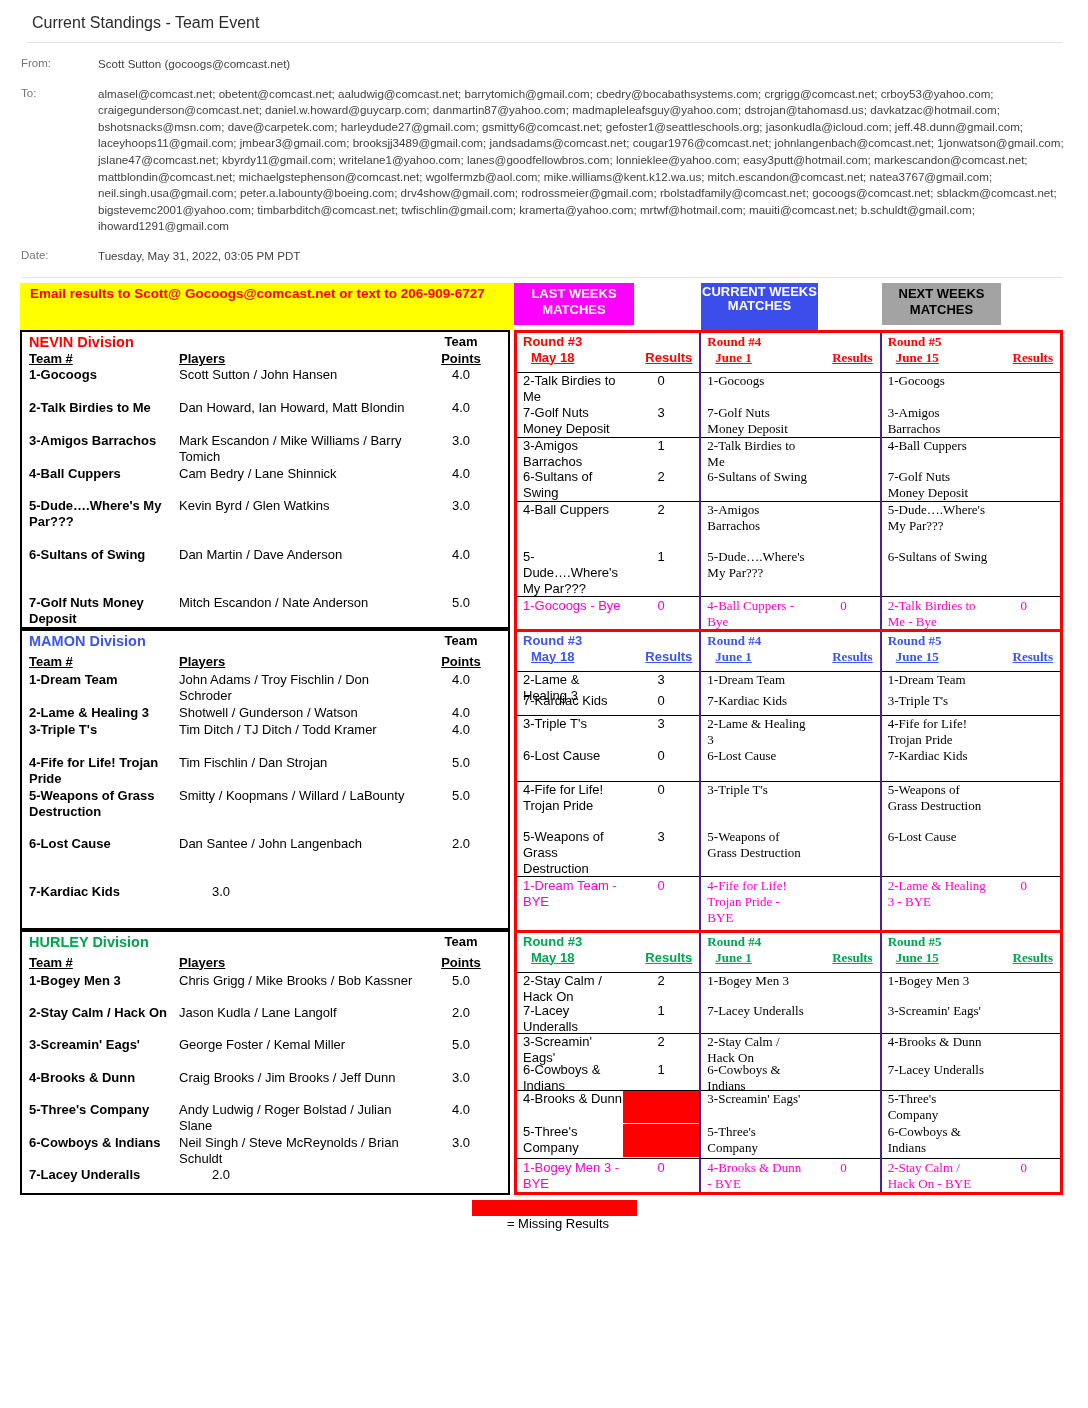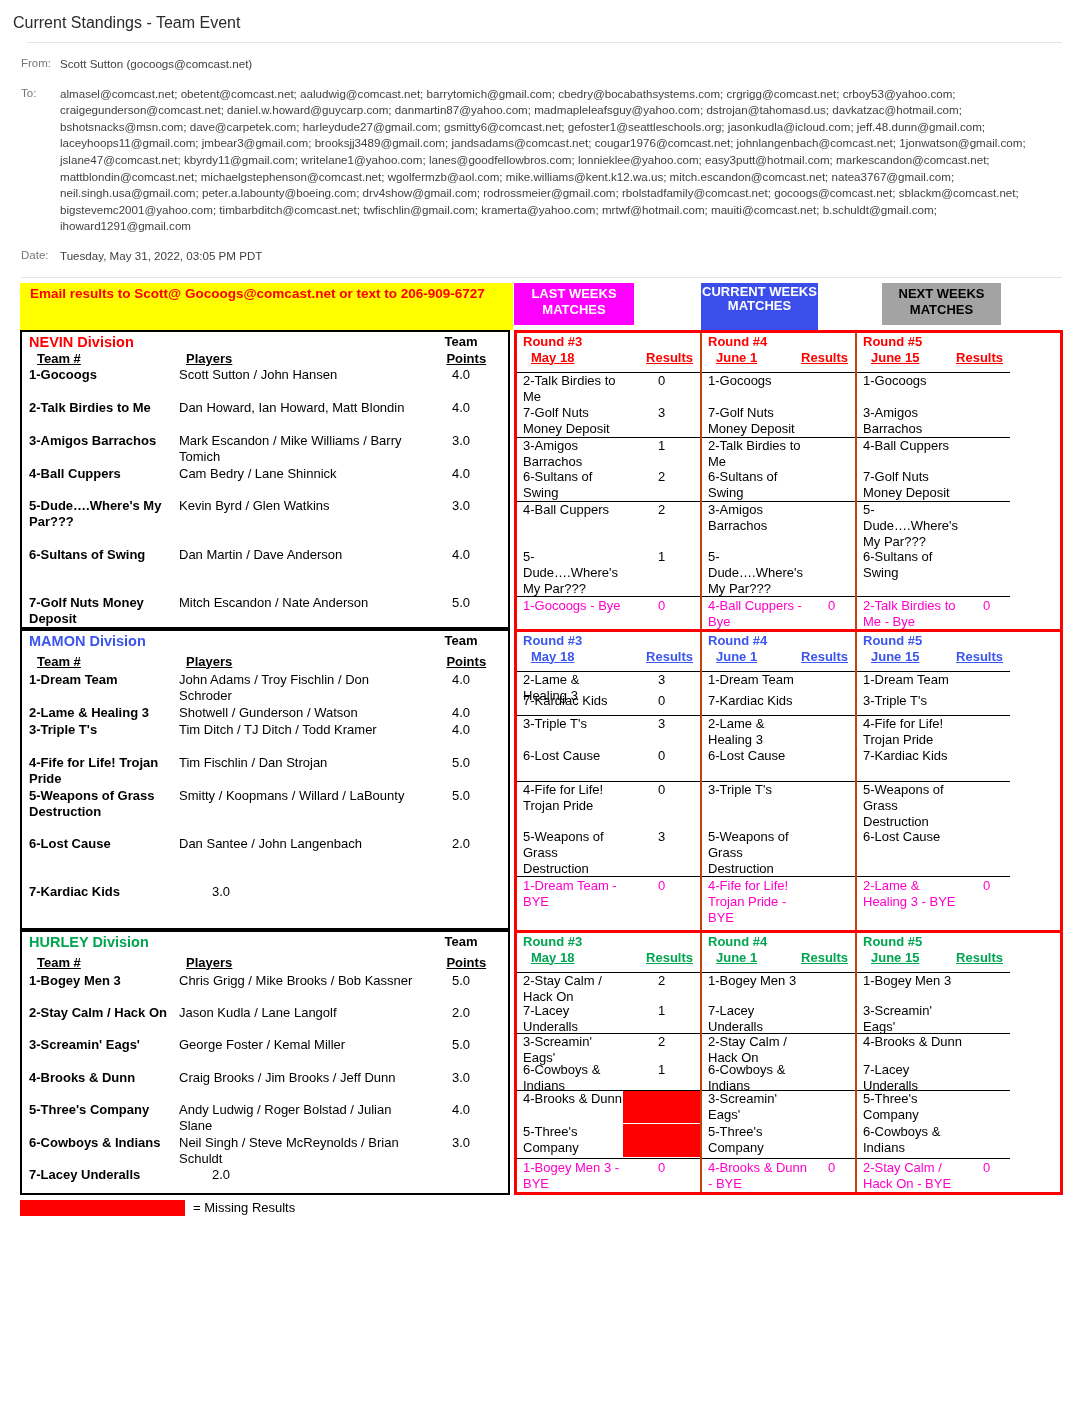--- a/index.html
+++ b/index.html
@@ -1,22 +1,22 @@
 <!DOCTYPE html>
 <html><head>
 <meta charset="utf-8">
 <style>
   * { box-sizing: border-box; margin: 0; padding: 0; }
   body { background:#fff; font-family:"Liberation Sans", sans-serif; }
   .page { width:1088px; height:1408px; background:#fff; overflow:hidden; position:relative; }
 
   
-  .subject { padding:14px 0 0 13px; font-size:16px; color:#2b2b2b; font-weight:400; }
+  .subject { padding:14px 0 0 32px; font-size:16px; color:#2b2b2b; font-weight:400; }
   .hr { border:none; border-top:1px solid #e4e4e4; margin:10px 0 0 27px; width:1035px; }
-  .mail-row { display:flex; margin:13px 0 0 21px; }
+  .mail-row { display:flex; margin:13px 0 0 21px;gap:38px; }
   .mail-label { width:39px; font-size:11.5px; color:#767676; padding-top:1px; flex:none; }
   .mail-value { font-size:11.6px; color:#3f3f3f; line-height:16.6px; width:1004px; }
   .hr2 { border:none; border-top:1px solid #e4e4e4; margin:12px 0 0 21px; width:1041px; }
 
   
   .sheet-title { margin:29px 0 0 30px; font-size:18px; font-weight:bold; color:#ff00cc; letter-spacing:.2px; }
   .banner-row { position:relative; margin:5px 0 0 20px; width:1043px; height:47px; }
   .yellow-banner { position:absolute; left:0; top:0; width:493px; height:47px; background:#ffff00;
                    color:#ff0000; font-weight:bold; font-size:13.5px; padding:3px 0 0 10px; }
   .hdr-box { position:absolute; top:0; font-weight:bold; font-size:13px; text-align:center;
@@ -31,45 +31,45 @@
   .left-block { width:490px; border:2px solid #000; background:#fff; display:flex; flex-direction:column; font-size:13px; }
   .band + .band .left-block { margin-top:0; }
   .spacer { width:4px; flex:none; }
   .rounds { width:549px; display:flex; border-left:3px solid #ff0000; border-right:3px solid #ff0000; border-top:3px solid #ff0000; }
   .band:last-child .rounds { border-bottom:3px solid #ff0000; }
 
   .div-name-row { height:23px; display:flex; padding:2px 0 0 7px; }
   .div-name { font-weight:bold; font-size:14.5px; }
   .team-word { margin-left:auto; font-weight:bold; color:#000; width:88px; text-align:center; padding-right:6px; }
   .col-head-row { height:18px; display:flex; padding-left:7px; font-weight:bold; }
-  .col-head-row .c1 { width:150px; text-decoration:underline;margin-left:8px; }
+  .col-head-row .c1 { width:150px; text-decoration:underline; }
   .col-head-row .c2 { width:240px; text-decoration:underline; }
   .col-head-row .c3 { width:84px; text-align:center; text-decoration:underline; }
   .team-row { display:flex; padding-left:7px; line-height:16px; }
   .team-row:last-child { flex:1; }
   .tr-name { width:150px; font-weight:bold; padding-right:8px; }
   .tr-players { width:240px; padding-right:4px; }
   .tr-points { width:84px; text-align:center; }
 
   .round-col { width:183px; display:flex; flex-direction:column; line-height:16px; font-size:13px; }
-  .round-col + .round-col { border-left:2px solid #c2410c; width:155px; }
+  .round-col + .round-col { border-left:2px solid #4c1d95; width:181px;font-family:Liberation Serif, serif; }
   .round-head { height:40px; border-bottom:1px solid #000; font-weight:bold; padding:1px 0 0 6px; }
   .round-head .rh2 { display:flex; padding-right:7px;padding-left:8px; }
   .round-head .date { text-decoration:underline; }
   .round-head .res { margin-left:auto; text-decoration:underline; }
   .grp { border-bottom:1px solid #000; display:flex; flex-direction:column; overflow:hidden; }
   .grp.last { border-bottom:none; }
   .match { display:flex; min-height:50%; align-items:flex-start; }
   .m-team { width:106px; padding-left:6px; flex:none; }
   .m-res { flex:1; text-align:center; }
   .m-res.missing { background:#ff0000; align-self:stretch; margin-bottom:1px; min-height:30px; }
   .bye { flex:1; border-top:1px solid #000; display:flex; color:#ff00cc; padding-top:1px; overflow:hidden; }
   .bye .m-team, .bye .m-res { color:#ff00cc; }
 
-  .legend { margin:5px 0 0 20px; display:flex; align-items:center; }
+  .legend { margin:5px 0 0 20px; display:flex; align-items:center;flex-direction:column; }
   .legend-swatch { width:165px; height:16px; background:#ff0000; flex:none; }
   .legend-text { font-size:13px; color:#000; margin-left:8px; }
 </style>
 </head>
 <body>
 
 <div class="page">
   <div class="subject">Current Standings - Team Event</div>
   <hr class="hr">
 

